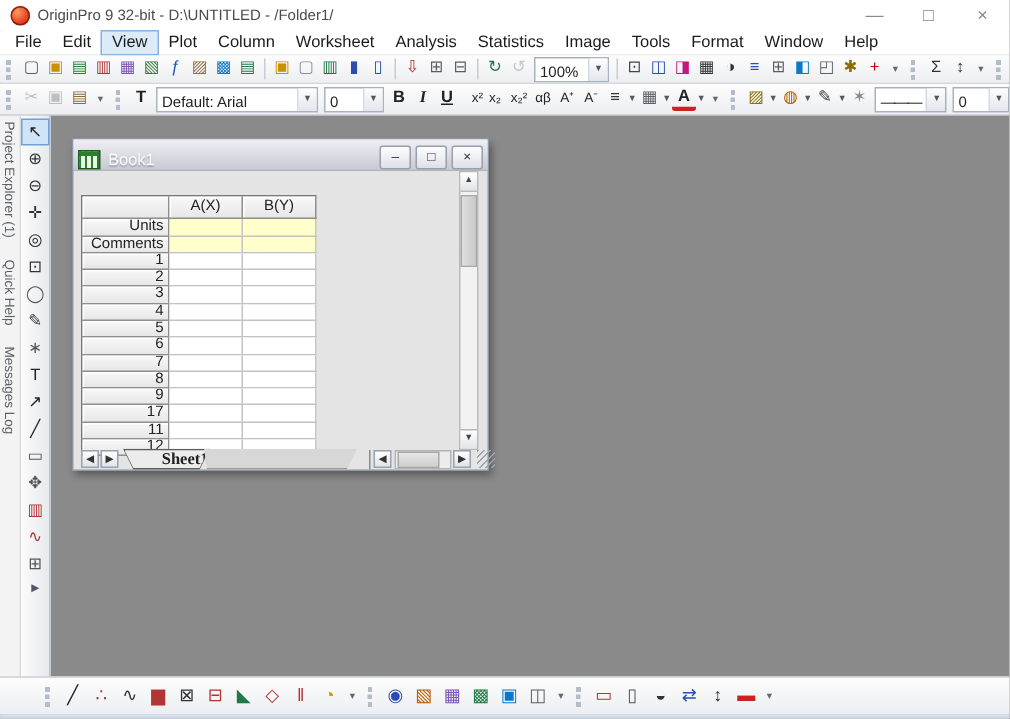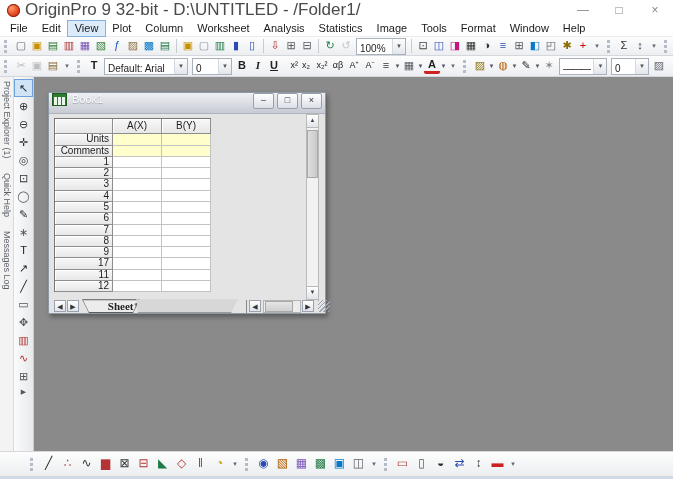--- a/index.html
+++ b/index.html
@@ -1,21 +1,21 @@
 <!DOCTYPE html>
 <html><head>
 <meta charset="utf-8">
 <style>
   html,body{margin:0;padding:0}
   body{width:673px;height:479px;overflow:hidden;font-family:"Liberation Sans",sans-serif;font-size:11px;background:#fff;color:#222}
   .app{width:673px;height:479px;position:relative;box-shadow:inset 0 0 0 1px #d0d0d0;display:flex;flex-direction:column}
   
   .titlebar{height:22px;display:flex;align-items:center;background:#fff}
   .app-icon{width:13px;height:13px;margin:0 5px 0 7px;border-radius:7px;background:radial-gradient(circle at 35% 32%,#ff9a66,#e2401f 60%,#a31c0a);box-shadow:inset 0 0 0 1px #8c1f0c}
-  .title-text{color:#4a4a4a;font-size:17px;white-space:nowrap}
+  .title-text{color:#4a4a4a;font-size:10px;white-space:nowrap}
   .win-controls{margin-left:auto;display:flex;height:100%}
   .win-btn{width:36px;height:100%;display:flex;align-items:center;justify-content:center;color:#8a8a8a;font-size:12px}
   
   .menubar{height:16px;display:flex;align-items:center;background:#fff;border-bottom:1px solid #ececec;padding-left:3px}
   .mi{padding:0 7px;height:15px;line-height:15px;color:#1a1a1a;white-space:nowrap}
   .mi.active{background:#dcebfa;box-shadow:0 0 0 1px #86b3dd}
   
   .tbrow{display:flex;align-items:center;background:linear-gradient(#fdfdfd,#eceef1);border-bottom:1px solid #d4d7db;overflow:hidden}
   #tb1{height:19px}#tb2{height:21px}
   .tbar{display:flex;align-items:center;height:100%}
@@ -28,42 +28,42 @@
   .tbi.ital{font-style:italic;font-family:"Liberation Serif",serif;font-weight:bold}
   .tbi.und{text-decoration:underline;font-weight:bold}
   .tbi.fc{border-bottom:3px solid #cc2222;height:13px;line-height:12px;font-weight:bold}
   .dropbtn{display:flex;align-items:center;flex:none}
   .ddarr{font-size:6px;color:#556;width:7px;text-align:center}
   .tbov{width:10px;text-align:center;font-size:7px;color:#667;margin:0 1px;flex:none}
   .combo{display:flex;align-items:flex-end;height:17px;border:1px solid #a9b1bc;background:#fff;margin:0 2px;padding-left:3px;box-sizing:border-box;flex:none}
   .cval{flex:1;font-size:10px;color:#222;white-space:nowrap;overflow:hidden}
   .carr{width:12px;align-self:stretch;display:flex;align-items:center;justify-content:center;color:#555;font-size:6px;border-left:1px solid #d4dae2;background:linear-gradient(#fdfdfd,#e2e6ec)}
   .combo[data-name="zoom-level-combo"]{width:50px}
-  .combo[data-name="font-name-combo"]{width:84px}
+  .combo[data-name="font-name-combo"]{width:108px}
   .combo[data-name="font-size-combo"]{width:40px}
   .combo[data-name="line-style-combo"]{width:48px;letter-spacing:-1px}
   .combo[data-name="line-width-combo"]{width:38px}
   
   .main{flex:none;height:374px;display:flex;background:#8a8a8a}
   .sidetabs{width:13px;background:#f3f3f3;border-right:1px solid #dadada;display:flex;flex-direction:column;align-items:center;padding-top:4px;gap:14px;flex:none}
   .sidetab{writing-mode:vertical-lr;font-size:9px;color:#5a5f66;white-space:nowrap}
   .toolsbar{width:19px;background:linear-gradient(90deg,#fbfbfb,#e7e9ec);border-right:1px solid #c9ccd1;display:flex;flex-direction:column;align-items:center;padding-top:3px;flex:none}
   .tool{width:17px;height:16px;line-height:16px;text-align:center;font-size:11px;margin-bottom:2px;flex:none}
   .tool.selected{background:#cfe4f7;box-shadow:0 0 0 1px #6ea1d8}
   .toolov{font-size:7px;color:#556;margin-top:2px}
   .workspace{position:relative;flex:1}
   
   .book{position:absolute;left:14px;top:15px;width:278px;height:222px;background:#e4e4e4;border:1px solid #8d98a6;box-shadow:2px 3px 5px rgba(0,0,0,.35);box-sizing:border-box}
-  .book-titlebar{height:20px;display:flex;align-items:flex-start;background:linear-gradient(#eef0f4,#c7cad2);border-bottom:1px solid #aeb4bf;padding:0 3px}
+  .book-titlebar{height:20px;display:flex;align-items:flex-end;background:linear-gradient(#eef0f4,#c7cad2);border-bottom:1px solid #aeb4bf;padding:0 3px}
   .book-icon{width:13px;height:11px;border:1px solid #1e5c1e;background:linear-gradient(#2e7d2e 0 3px,rgba(0,0,0,0) 3px),repeating-linear-gradient(90deg,#2e7d2e 0 1px,#eaf5ea 1px 4px),repeating-linear-gradient(0deg,#2e7d2e 0 1px,#eaf5ea 1px 4px);flex:none}
   .book-title{color:#fafbfd;text-shadow:0 1px 1px #9aa0ab;margin-left:5px;font-size:11px}
   .book-btns{margin-left:auto;display:flex;gap:3px}
   .book-btn{width:19px;height:14px;background:linear-gradient(#ffffff,#dcdfe6);border:1px solid #98a0ac;border-radius:2px;font-size:9px;line-height:12px;text-align:center;color:#333}
   .book-body{position:relative;height:200px}
-  .sheet{position:absolute;left:5px;top:4px;border-left:1px solid #777;border-top:1px solid #777}
+  .sheet{position:absolute;left:5px;top:16px;border-left:1px solid #777;border-top:1px solid #777}
   .srow{display:flex}
   .cell{box-sizing:border-box;font-size:10px;overflow:hidden;white-space:nowrap;flex:none}
   .hc{background:linear-gradient(#f8f8f8,#e7e7e7);border-right:1px solid #8e8e8e;border-bottom:1px solid #8e8e8e;box-shadow:inset 1px 1px 0 #fff}
   .dc{border-right:1px solid #c3c3c3;border-bottom:1px solid #c3c3c3;background:#fff}
   .dc.yellow{background:#ffffcc}
   .corner{width:58px;height:15px}
   .colh{width:49px;height:15px;text-align:center;line-height:14px}
   .rowh{width:58px;height:11.3px;text-align:right;padding-right:3px;line-height:10.5px}
   .dcell{width:49px;height:11.3px}
   

